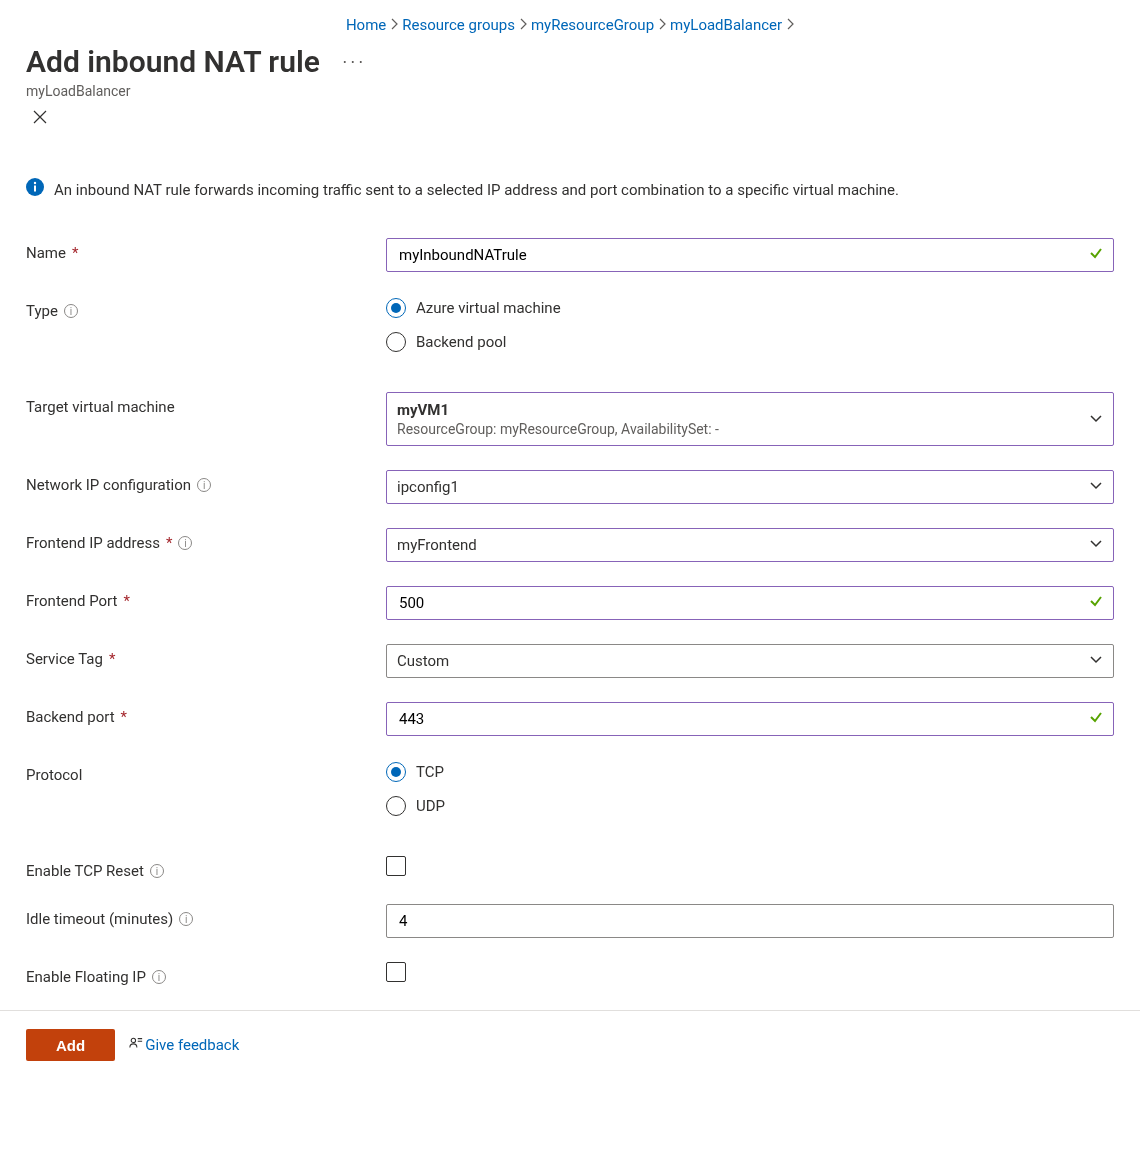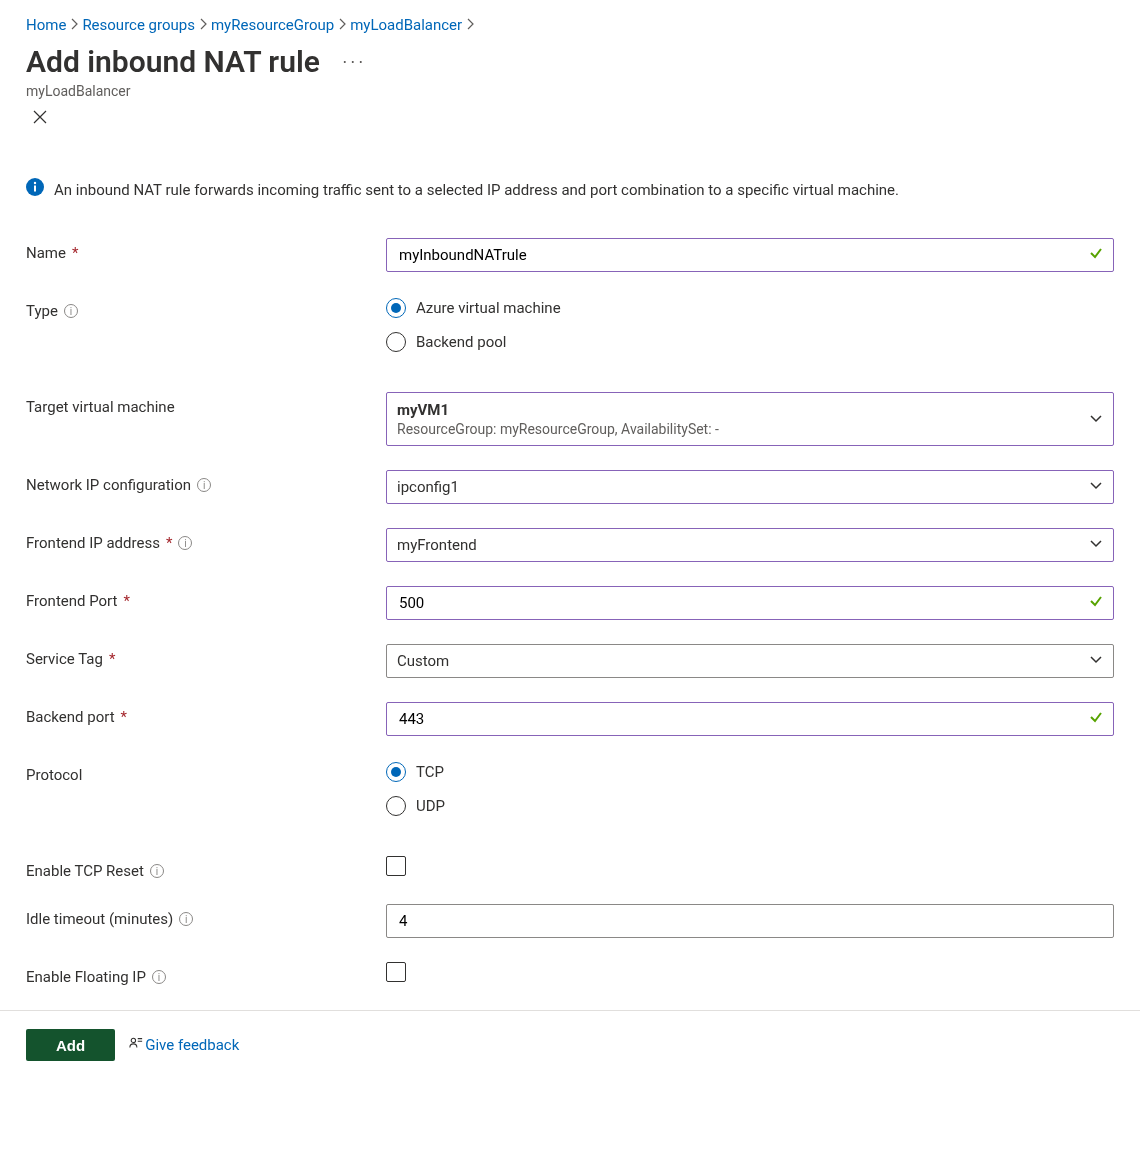--- a/index.html
+++ b/index.html
@@ -5,21 +5,21 @@
   * { box-sizing: border-box; }
   body {
     margin: 0;
     font-family: "Segoe UI", -apple-system, BlinkMacSystemFont, Roboto, sans-serif;
     font-size: 14px;
     color: #323130;
     background: #fff;
     width: 1140px;
   }
   .page { padding: 12px 26px 0 26px; }
-  .breadcrumb { display: flex; align-items: center; gap: 4px; flex-wrap: wrap; padding: 4px 0 10px 0; }
+  .breadcrumb { display: flex; align-items: center; gap: 4px; flex-wrap: wrap; padding: 4px 0 10px 0; justify-content: center; }
   .breadcrumb a { color: #0067b8; text-decoration: none; font-size: 15px; }
   .crumb-sep { color: #605e5c; }
   .header-row { display: flex; align-items: flex-start; justify-content: space-between; flex-direction: column; }
   .title-block { display: flex; flex-direction: column; }
   .title-line { display: flex; align-items: center; gap: 18px; }
   h1 { font-size: 30px; font-weight: 600; margin: 0; }
   .more-btn { background: none; border: none; font-size: 18px; color: #605e5c; cursor: pointer; letter-spacing: 2px; padding: 4px; }
   .subtitle { color: #605e5c; font-size: 14px; margin-top: 4px; }
   .close-btn { background: none; border: none; cursor: pointer; padding: 6px; margin-top: 4px; }
   .close-btn svg { width: 16px; height: 16px; stroke: #323130; stroke-width: 1.2; }
@@ -81,21 +81,21 @@
   }
   .footer {
     border-top: 1px solid #e1dfdd;
     margin-top: 8px;
     padding: 18px 26px;
     display: flex;
     align-items: center;
     gap: 14px;
   }
   .primary-btn {
-    background: #14532d;
+    background: #c2410c;
     color: #fff;
     border: none;
     height: 32px;
     padding: 0 30px;
     font-size: 15px;
     font-weight: 600;
     cursor: pointer;
     border-radius: 2px;
   }
   .feedback-link { color: #0067b8; text-decoration: none; display: inline-flex; gap: 2px; font-size: 15px; }

